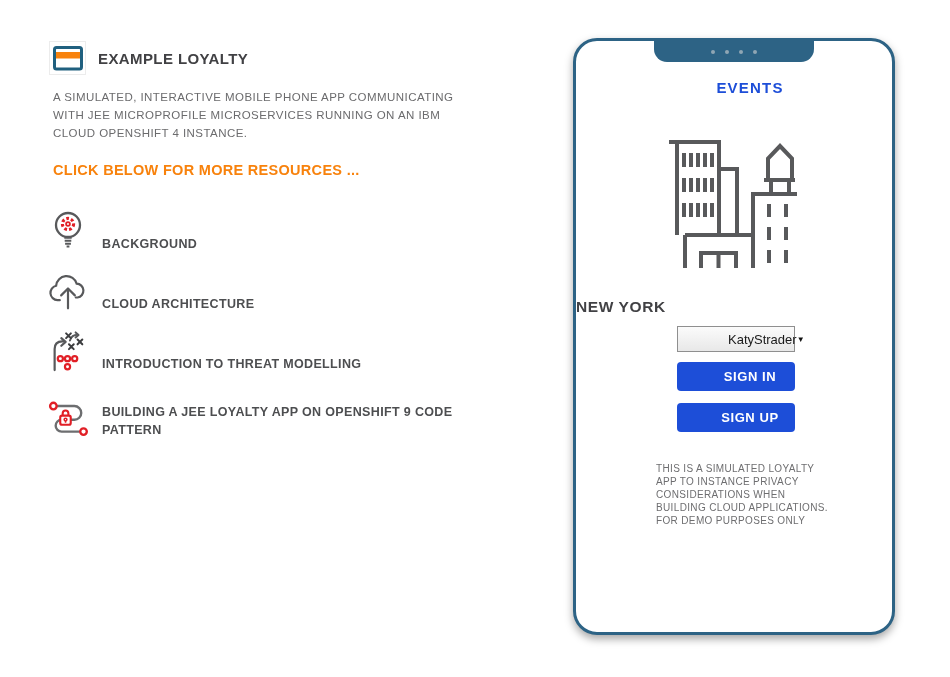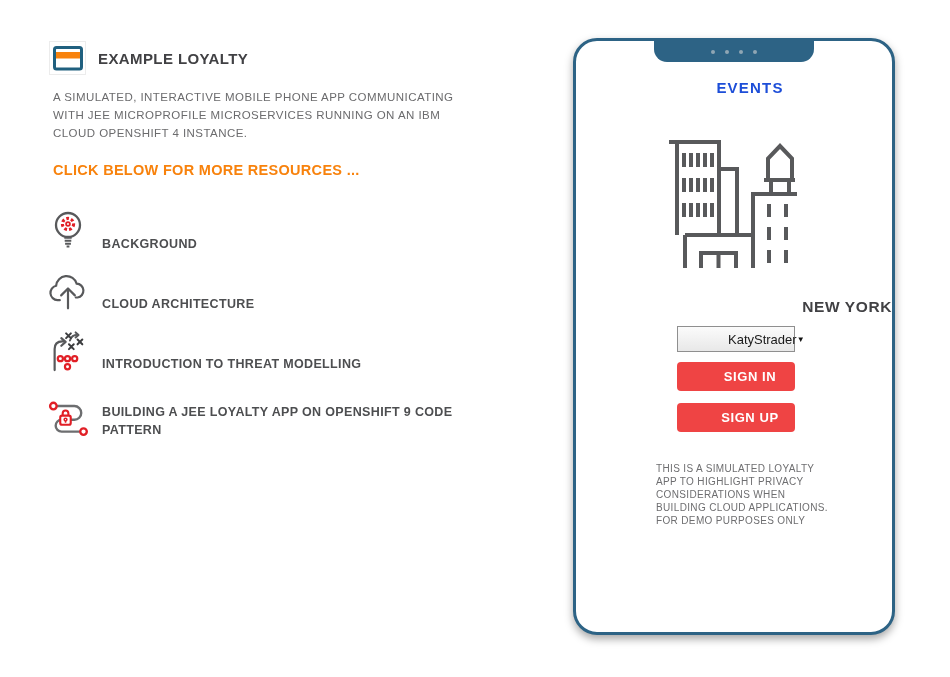--- a/index.html
+++ b/index.html
@@ -35,30 +35,30 @@
   .notch { position:absolute; top:0px; left:50%; transform:translateX(-50%);
     width:160px; height:21px; background:#2D6385; border-radius:0 0 13px 13px;
     display:flex; align-items:center; justify-content:center; gap:10px; }
   .notch-dot { width:4px; height:4px; border-radius:50%; background:#8fa6b4; }
 
   .screen-title { position:absolute; top:38px; left:16px; width:100%; text-align:center;
     font-size:15px; font-weight:700; color:#1d4ed8; letter-spacing:1.2px; }
 
   .building-wrap { position:absolute; top:91px; left:87px; width:140px; height:140px; }
 
-  .city-title { position:absolute; top:257px; left:0; width:100%; text-align:right;
+  .city-title { position:absolute; top:257px; left:0; width:100%; text-align:left;
     font-size:15.5px; font-weight:700; color:#414144; letter-spacing:0.6px; }
 
   .user-select { position:absolute; top:285px; left:101px; width:118px; height:26px;
     border:1px solid #8f8f8f; background:linear-gradient(#fbfbfb,#e8e8e8);
     display:flex; align-items:center; cursor:pointer;padding-left:42px; }
   .user-select-value { flex:1; padding-left:8px; font-size:13px; color:#1a1a1a; }
   .user-select-caret { width:22px; text-align:center; font-size:8px; color:#111; }
 
-  .btn { position:absolute; left:101px; width:118px; height:29px; background:#ef4444;
+  .btn { position:absolute; left:101px; width:118px; height:29px; background:#1d4ed8;
     border:none; border-radius:4px; color:#ffffff; font-family:"Liberation Sans",sans-serif;
     font-size:13px; font-weight:700; letter-spacing:0.6px; cursor:pointer;padding-left:28px; }
   .btn.sign-in { top:321px; }
   .btn.sign-up { top:362px; }
 
   .disclaimer { position:absolute; top:421px; left:80px; width:178px;
     font-size:10px; line-height:13px; color:#6e6e70; letter-spacing:0.35px; white-space:pre-line; }
 
   svg { display:block; }
 </style>
@@ -186,19 +186,19 @@
 
     <div class="user-select">
       <span class="user-select-value">KatyStrader</span>
       <span class="user-select-caret">▼</span>
     </div>
 
     <button class="btn sign-in">SIGN IN</button>
     <button class="btn sign-up">SIGN UP</button>
 
     <div class="disclaimer">THIS IS A SIMULATED LOYALTY
-APP TO HIGHLIGHT PRIVACY
+APP TO INSTANCE PRIVACY
 CONSIDERATIONS WHEN
 BUILDING CLOUD APPLICATIONS.
 FOR DEMO PURPOSES ONLY</div>
 
   </div>
 </div>
 
 </body></html>

